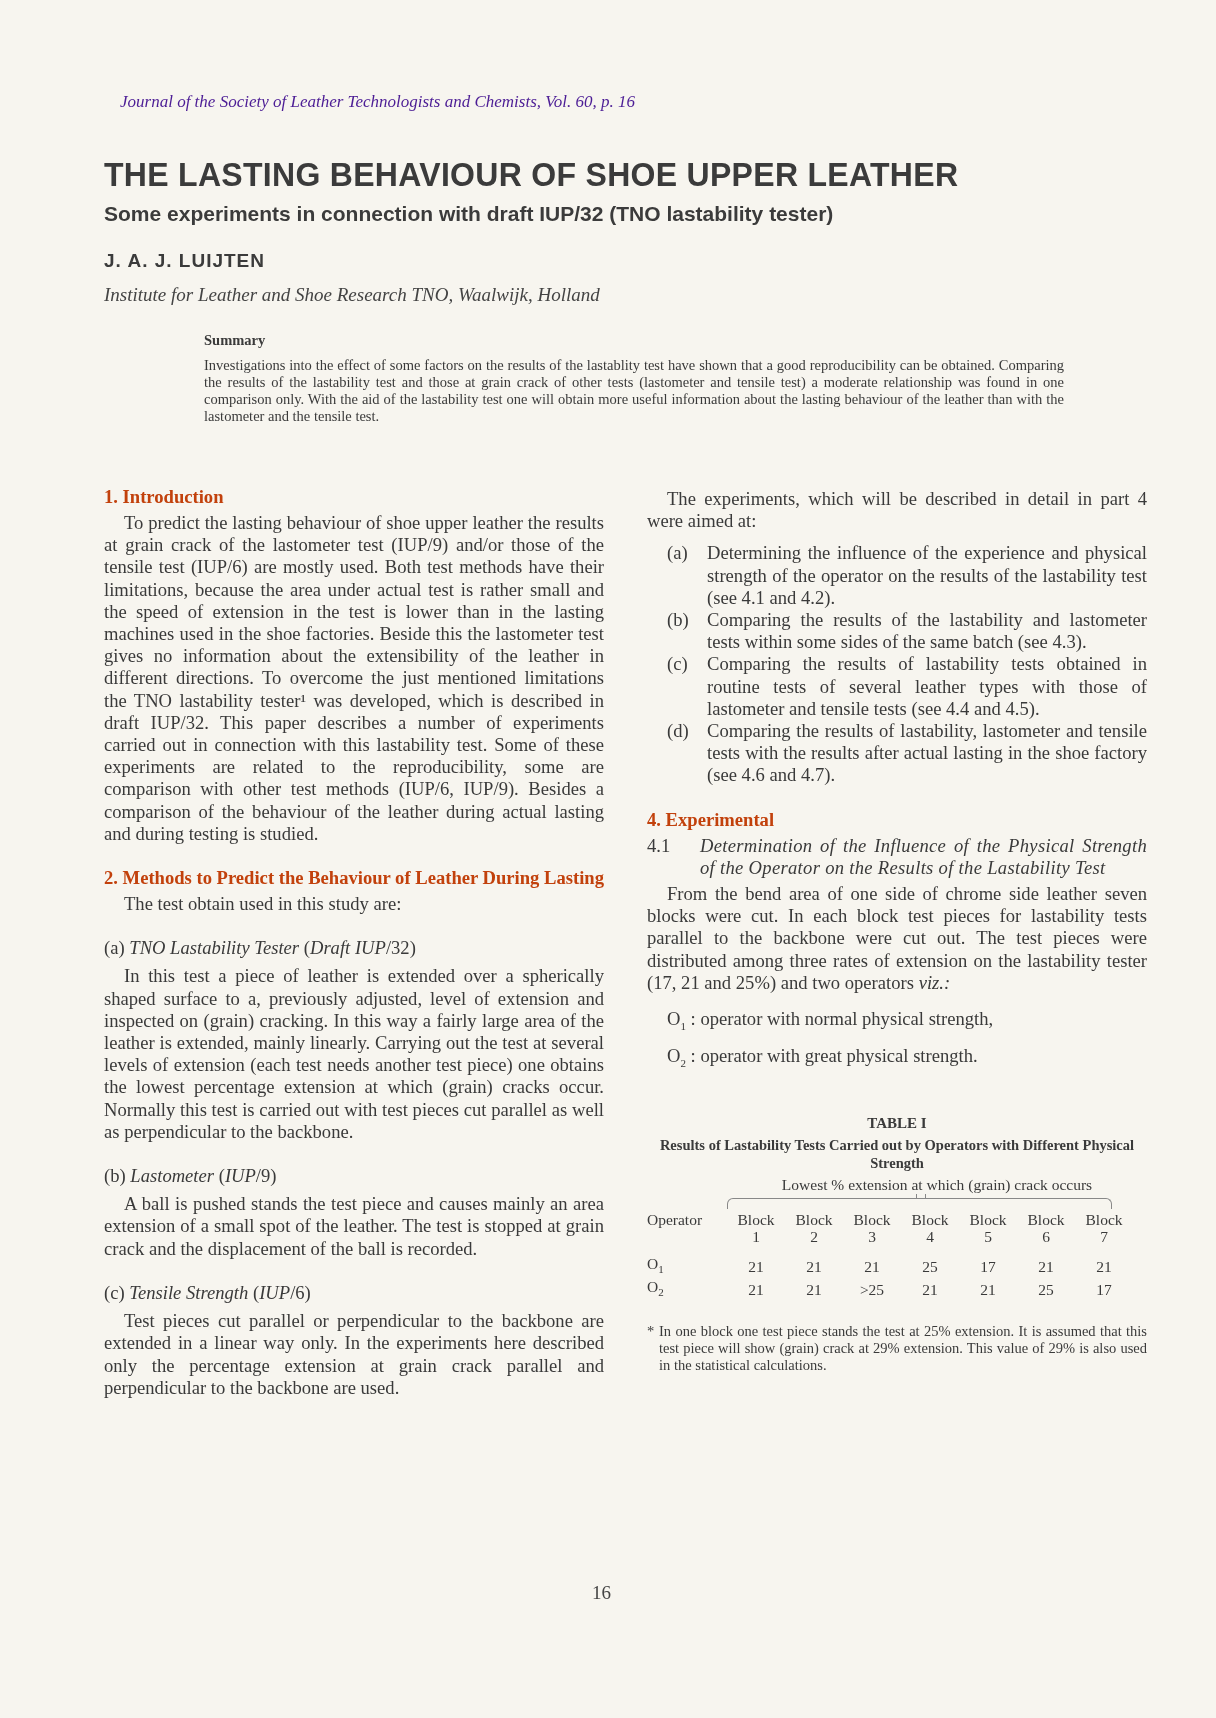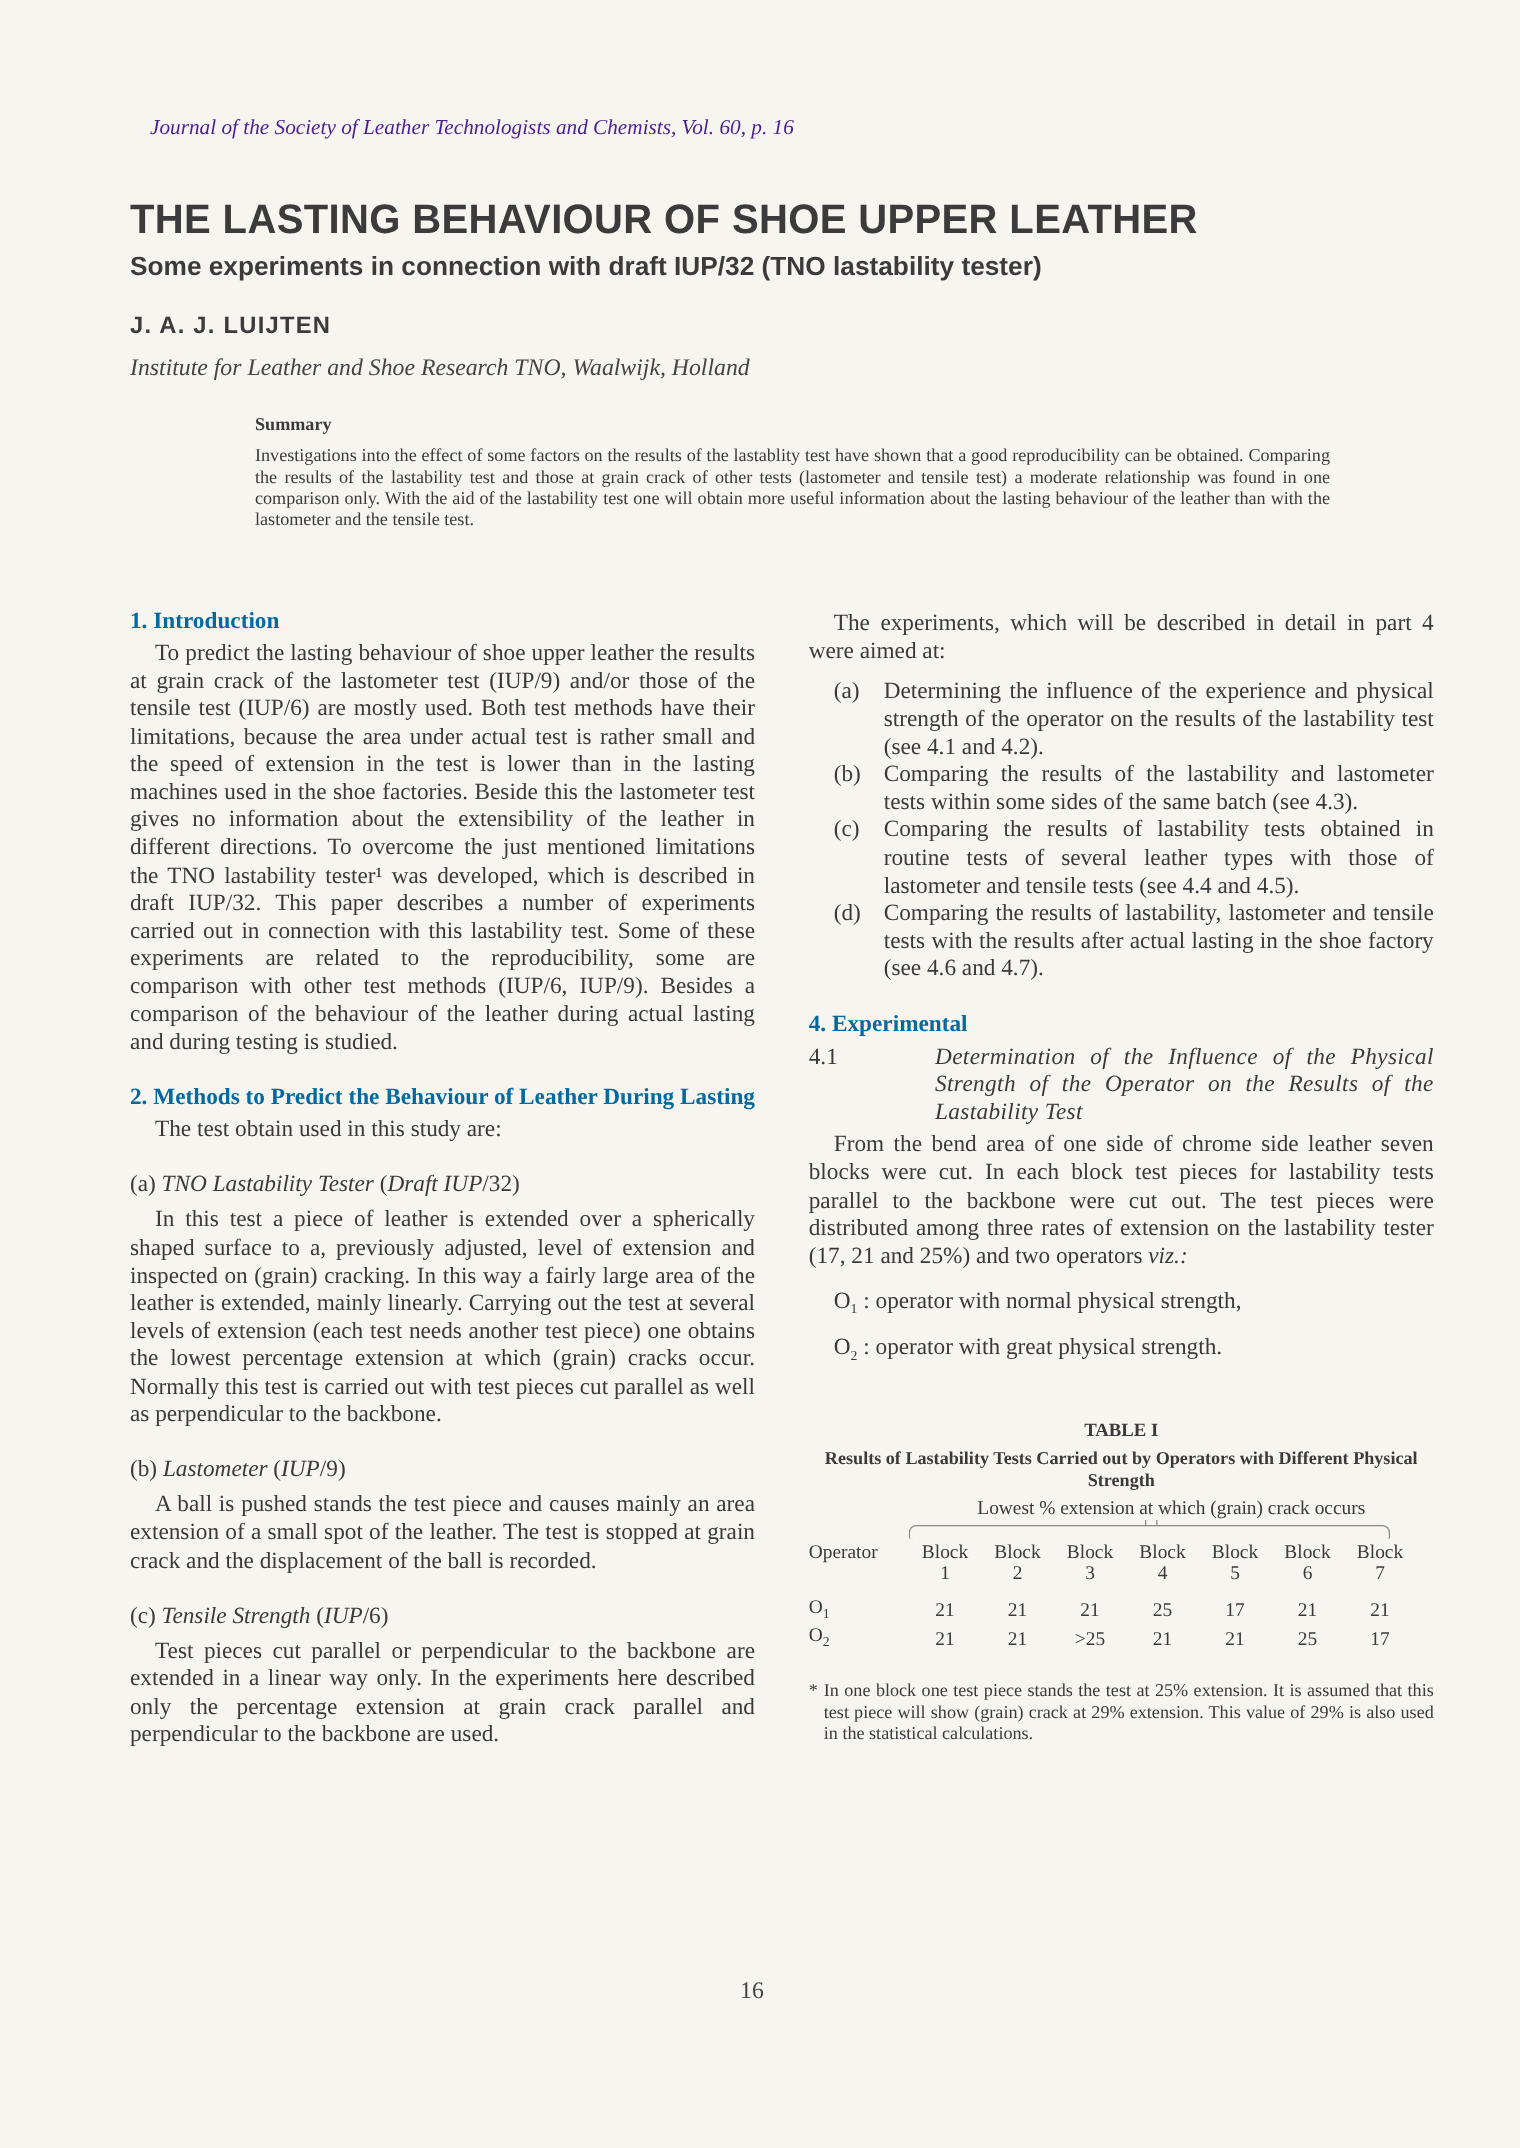--- a/index.html
+++ b/index.html
@@ -40,31 +40,31 @@
     font-size: 14.5px; line-height: 17px; color: #3a3a3a;
   }
   .summary .label { font-weight: bold; margin-bottom: 8px; }
   .summary p { margin: 0; text-align: justify; }
 
   .col { position: absolute; width: 500px; font-size: 18.6px; line-height: 22.2px; }
   .col.left { left: 104px; top: 486px; }
   .col.right { left: 647px; top: 488px; }
   .col p { margin: 0; text-align: justify; }
   .indent { text-indent: 20px; }
-  h2 { font-size: 18.6px; font-weight: bold; margin: 0 0 4px 0; line-height: 22px; color: #0369a1; }
+  h2 { font-size: 18.6px; font-weight: bold; margin: 0 0 4px 0; line-height: 22px; color: #c2410c; }
   .subhead { margin: 0 0 6px 0; }
   .subhead i { font-style: italic; }
   .gap { height: 22px; }
 
   ol.aims { list-style: none; margin: 10px 0 0 0; padding: 0; }
   ol.aims li { display: flex; margin: 0 0 0 0; }
   ol.aims .mk { width: 40px; flex: 0 0 40px; padding-left: 20px; }
   ol.aims .tx { flex: 1; text-align: justify; }
 
-  .numhead { display: flex; font-style: italic; margin-bottom: 4px; gap: 48px; }
+  .numhead { display: flex; font-style: italic; margin-bottom: 4px; }
   .numhead .n { flex: 0 0 53px; font-style: normal; }
   .numhead .t { flex: 1; text-align: justify; letter-spacing: 0.3px; }
 
   .ops { margin: 10px 0 8px 20px; }
   .ops div { line-height: 30px; }
   sub { font-size: 11px; }
 
   .table-wrap { margin-top: 22px; font-size: 15px; line-height: 18px; }
   .table-wrap .tt { text-align: center; font-weight: bold; font-size: 15px; margin-top: 36px; }
   .table-wrap .tcap { text-align: center; font-weight: bold; font-size: 14.5px; margin-top: 4px; }

